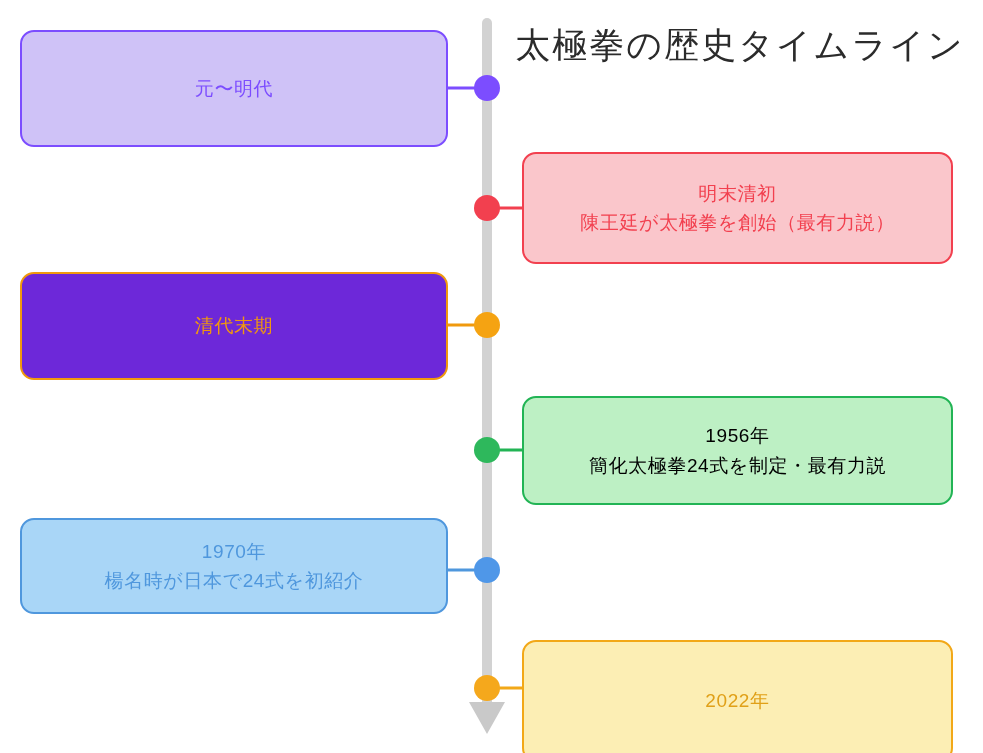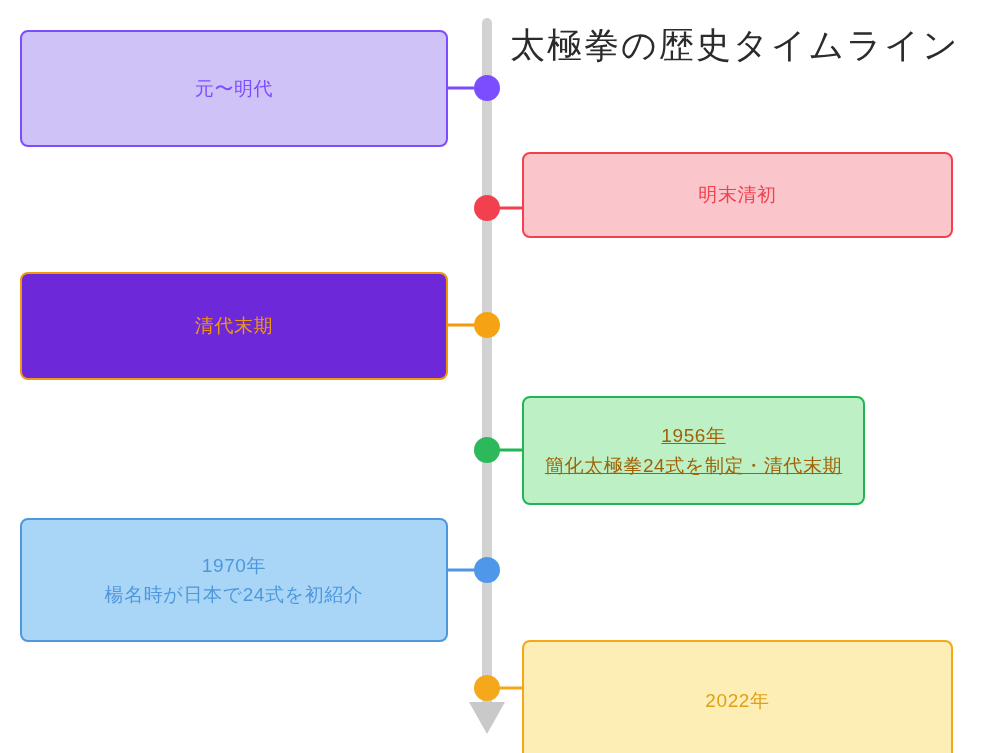--- a/index.html
+++ b/index.html
@@ -17,21 +17,21 @@
     background: #ffffff;
     overflow: hidden;
   }
 
   
   #title {
     position: absolute;
     left: 510px;
     top: 22px;
     width: 460px;
-    text-align: left;
+    text-align: center;
     font-size: 35px;
     letter-spacing: 2px;
     color: #2b2b2b;
     white-space: nowrap;
     font-weight: 400;
   }
 
   
   #axis-line {
     position: absolute;
@@ -69,21 +69,21 @@
     height: 3px;
     transform: translateY(-50%);
   }
 
   
   .card {
     position: absolute;
     box-sizing: border-box;
     border-width: 2.6px;
     border-style: solid;
-    border-radius: 8px;
+    border-radius: 14px;
     display: flex;
     flex-direction: column;
     align-items: center;
     justify-content: center;
     text-align: center;
     line-height: 1.55;
     font-size: 19px;
     letter-spacing: 0.6px;
     padding: 16px 16px;
   }
@@ -99,37 +99,38 @@
 
   <div id="axis-line"></div>
   <div id="axis-arrow"></div>
 
   <div id="events-layer">
       <div class="card" style="left: 20px; top: 30px; width: 428px; height: 117px; background: rgb(207, 194, 247); border-color: rgb(124, 77, 255); color: rgb(124, 77, 255);">
         <span class="line1">元〜明代</span>
       </div>
       <div class="connector" style="background: rgb(124, 77, 255); top: 88px; left: 446px; width: 41px;"></div>
       <div class="dot" style="top: 88px; background: rgb(124, 77, 255);"></div>
-      <div class="card" style="left: 522px; top: 152px; width: 431px; height: 86px; background: rgb(250, 198, 203); border-color: rgb(242, 64, 79); color: rgb(242, 64, 79);">
+      <div class="card" style="left: 522px; top: 152px; width: 431px; height: 112px; background: rgb(250, 198, 203); border-color: rgb(242, 64, 79); color: rgb(242, 64, 79);">
         <span class="line1">明末清初</span>
+        <span class="line2">陳王廷が太極拳を創始（最有力説）</span>
       </div>
       <div class="connector" style="background: rgb(242, 64, 79); top: 208px; left: 487px; width: 37px;"></div>
       <div class="dot" style="top: 208px; background: rgb(242, 64, 79);"></div>
       <div class="card" style="left: 20px; top: 272px; width: 428px; height: 108px; background: #6d28d9; border-color: rgb(240, 153, 13); color: rgb(239, 151, 17);">
         <span class="line1">清代末期</span>
       </div>
       <div class="connector" style="background: rgb(240, 153, 13); top: 325px; left: 446px; width: 41px;"></div>
       <div class="dot" style="top: 325px; background: rgb(245, 163, 18);"></div>
-      <div class="card" style="left: 522px; top: 396px; width: 343px; height: 109px; background: rgb(189, 240, 196); border-color: rgb(34, 180, 85); color: #a16207; text-decoration: underline;">
+      <div class="card" style="left: 522px; top: 396px; width: 431px; height: 109px; background: rgb(189, 240, 196); border-color: rgb(34, 180, 85); color: #000000;">
         <span class="line1">1956年</span>
-        <span class="line2">簡化太極拳24式を制定・清代末期</span>
+        <span class="line2">簡化太極拳24式を制定・最有力説</span>
       </div>
       <div class="connector" style="background: rgb(34, 180, 85); top: 450px; left: 487px; width: 37px;"></div>
       <div class="dot" style="top: 450px; background: rgb(46, 184, 92);"></div>
-      <div class="card" style="left: 20px; top: 518px; width: 428px; height: 124px; background: rgb(169, 214, 247); border-color: rgb(79, 151, 221); color: rgb(79, 151, 221);">
+      <div class="card" style="left: 20px; top: 518px; width: 428px; height: 96px; background: rgb(169, 214, 247); border-color: rgb(79, 151, 221); color: rgb(79, 151, 221);">
         <span class="line1">1970年</span>
         <span class="line2">楊名時が日本で24式を初紹介</span>
       </div>
       <div class="connector" style="background: rgb(79, 151, 221); top: 570px; left: 446px; width: 41px;"></div>
       <div class="dot" style="top: 570px; background: rgb(79, 151, 232);"></div>
       <div class="card" style="left: 522px; top: 640px; width: 431px; height: 122px; background: rgb(252, 238, 180); border-color: rgb(242, 168, 24); color: rgb(224, 160, 24);">
         <span class="line1">2022年</span>
       </div>
       <div class="connector" style="background: rgb(242, 168, 24); top: 688px; left: 487px; width: 37px;"></div>
       <div class="dot" style="top: 688px; background: rgb(245, 168, 28);"></div>

